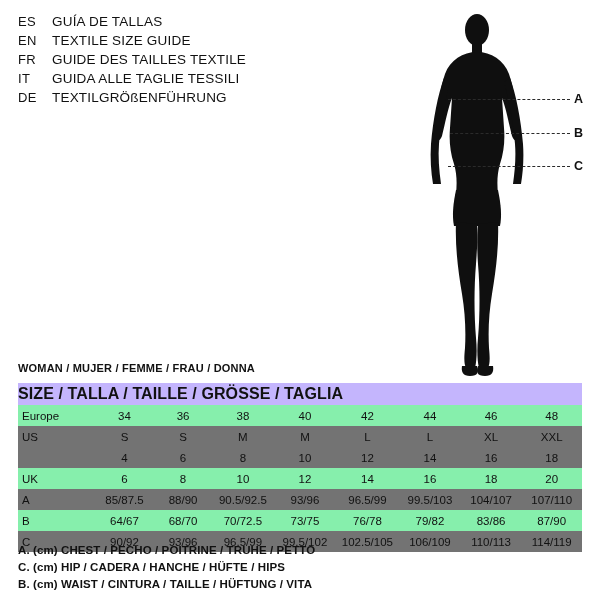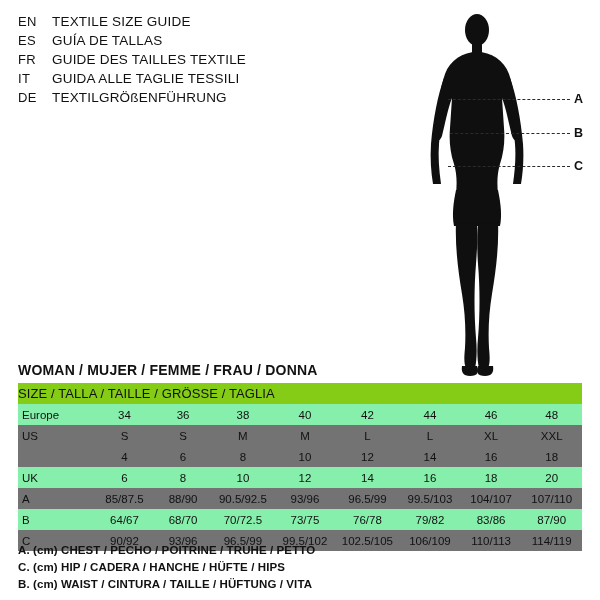--- a/index.html
+++ b/index.html
@@ -60,42 +60,42 @@
     font-size: 12.5px;
     font-weight: bold;
     color: #111;
   }
 
   
   .woman-title {
     position: absolute;
     left: 18px;
     top: 362px;
-    font-size: 14px;
+    font-size: 11px;
     font-weight: bold;
     letter-spacing: 0.2px;
   }
 
   table.size-table {
     position: absolute;
     left: 18px;
     top: 383px;
     width: 564px;
     border-collapse: collapse;
     font-size: 11.5px;
   }
   table.size-table td {
     padding: 2px 0 2px 0;
     height: 17px;
     color: #111;
   }
   .row-head td {
-    background: #84cc16;
-    font-weight: normal;
-    font-size: 13px;
+    background: #c4b5fd;
+    font-weight: bold;
+    font-size: 16px;
     letter-spacing: 0.1px;
     padding-left: 4px;
   }
   .row-shaded td { background: #737373; }
   .row-plain td { background: #86efac; }
   .col-label {
     width: 86px;
     padding-left: 4px !important;
     text-align: left;
   }
@@ -117,26 +117,26 @@
     letter-spacing: 0.1px;
     line-height: 17px;
     color: #111;
   }
 </style>
 </head>
 <body>
 
 <div class="lang-block">
   <div class="lang-row">
+    <span class="lang-code">ES</span>
+    <span class="lang-text">GUÍA DE TALLAS</span>
+  </div>
+  <div class="lang-row">
     <span class="lang-code">EN</span>
     <span class="lang-text">TEXTILE SIZE GUIDE</span>
-  </div>
-  <div class="lang-row">
-    <span class="lang-code">ES</span>
-    <span class="lang-text">GUÍA DE TALLAS</span>
   </div>
   <div class="lang-row">
     <span class="lang-code">FR</span>
     <span class="lang-text">GUIDE DES TAILLES TEXTILE</span>
   </div>
   <div class="lang-row">
     <span class="lang-code">IT</span>
     <span class="lang-text">GUIDA ALLE TAGLIE TESSILI</span>
   </div>
   <div class="lang-row">

